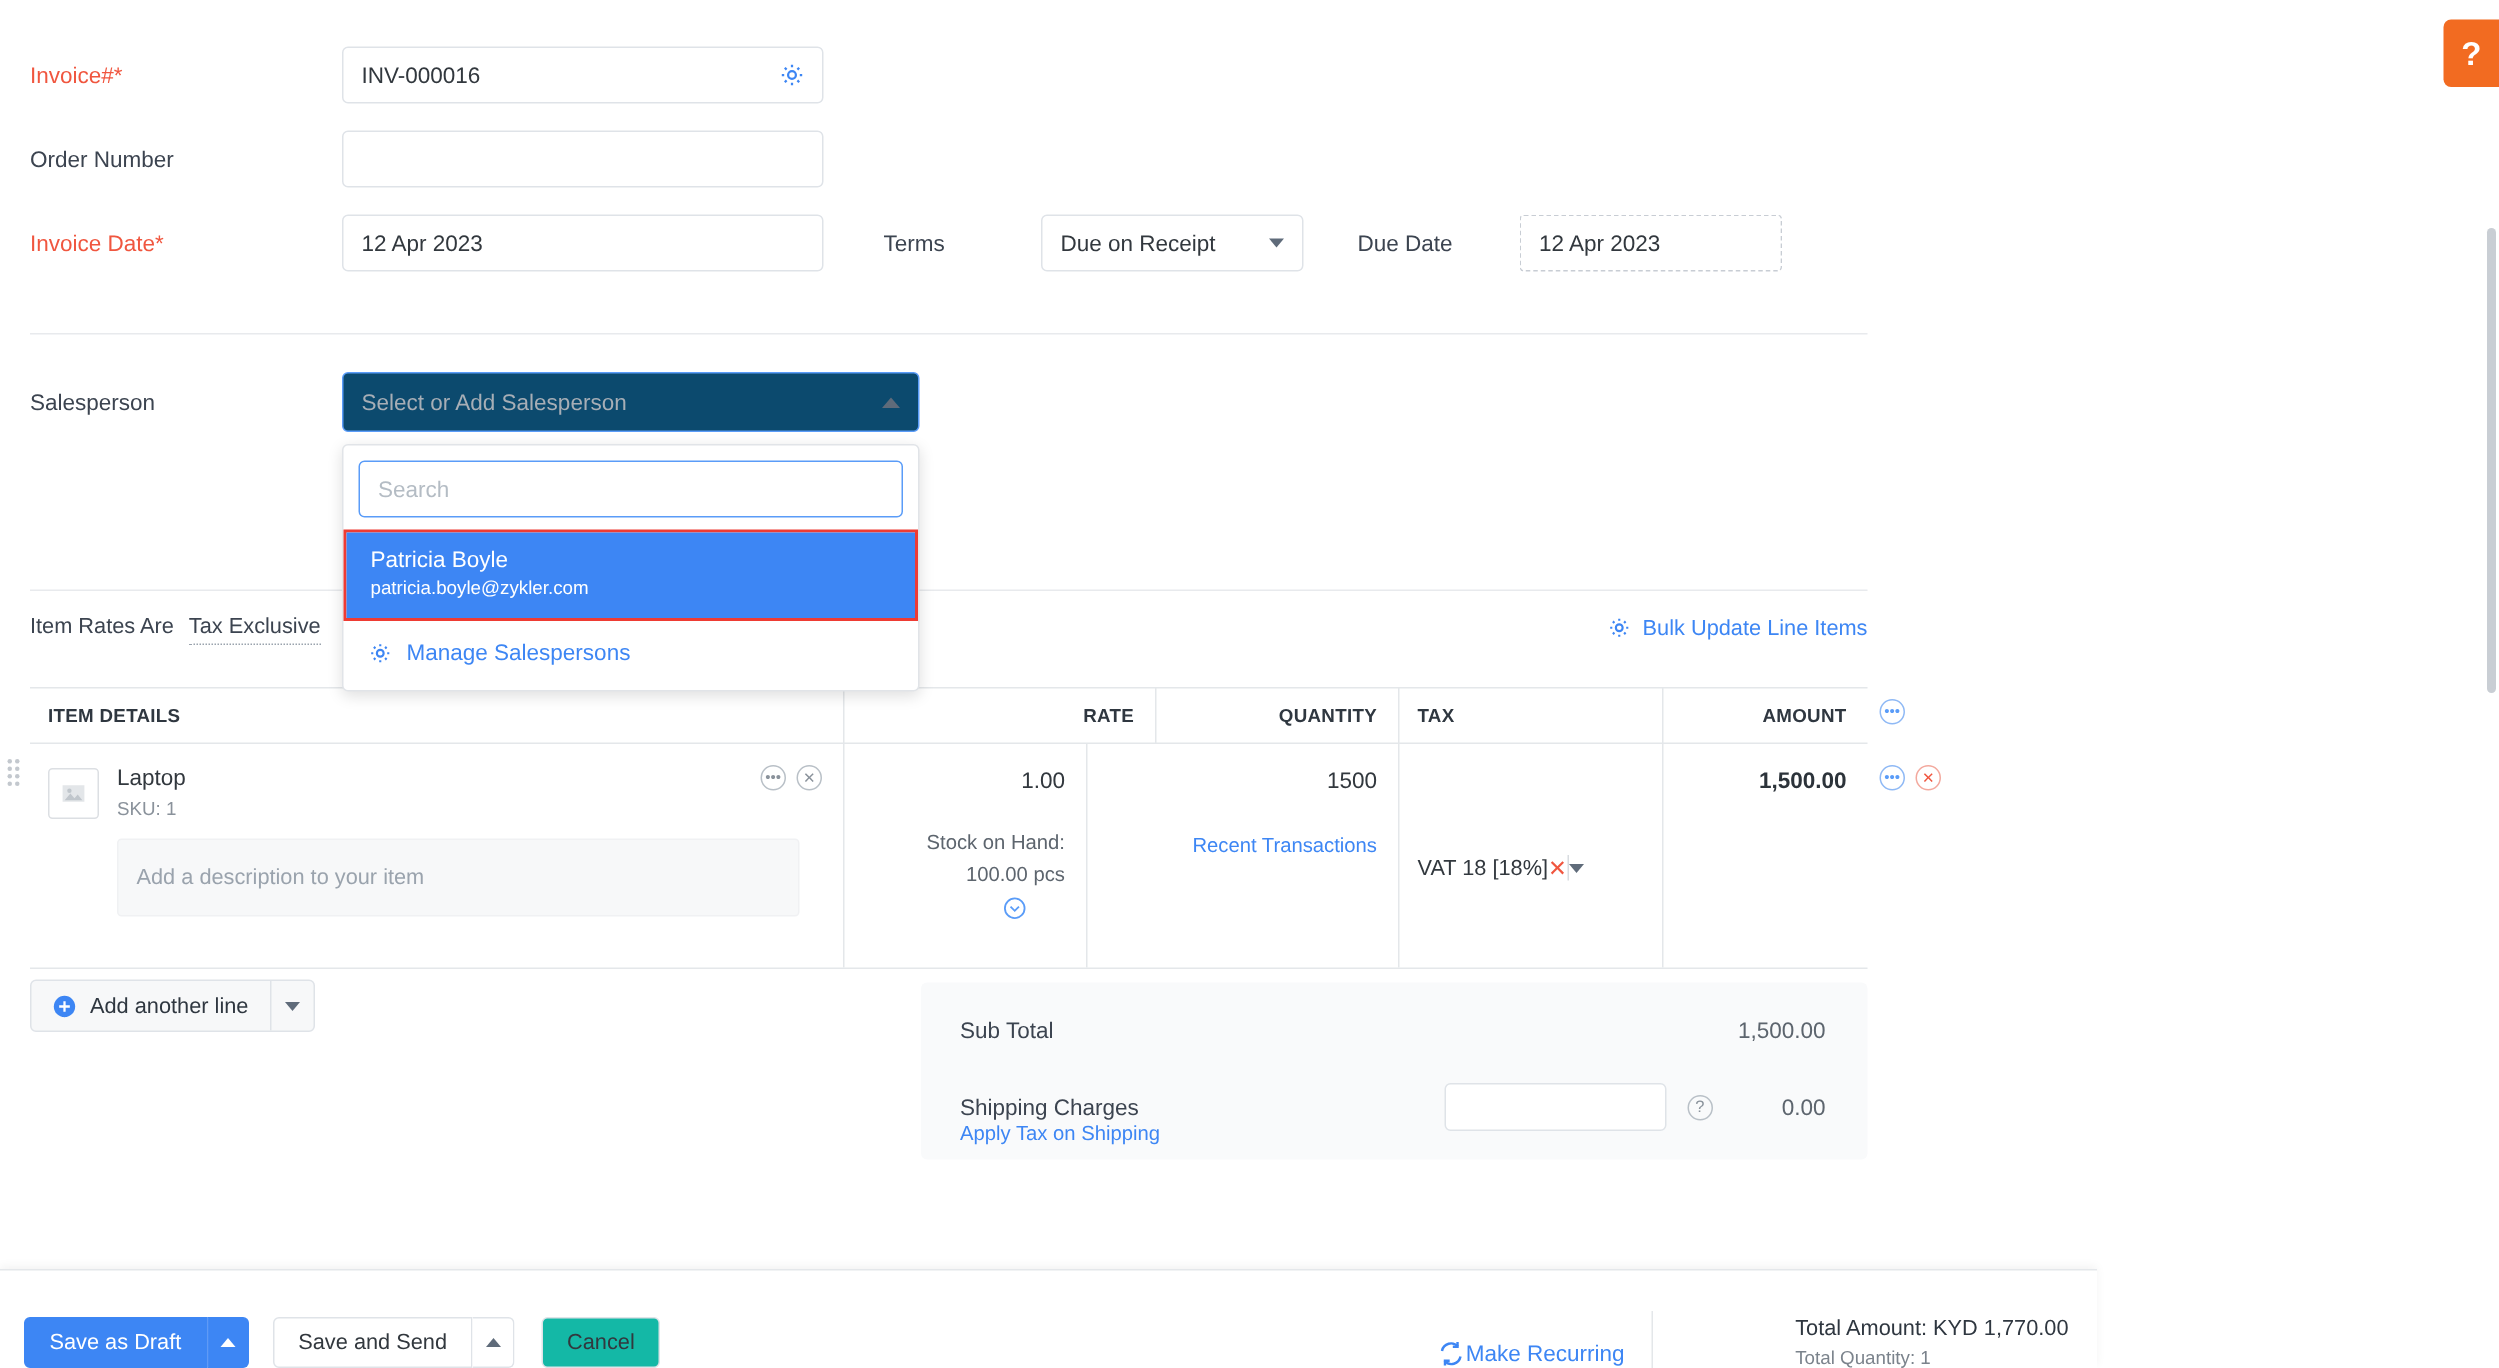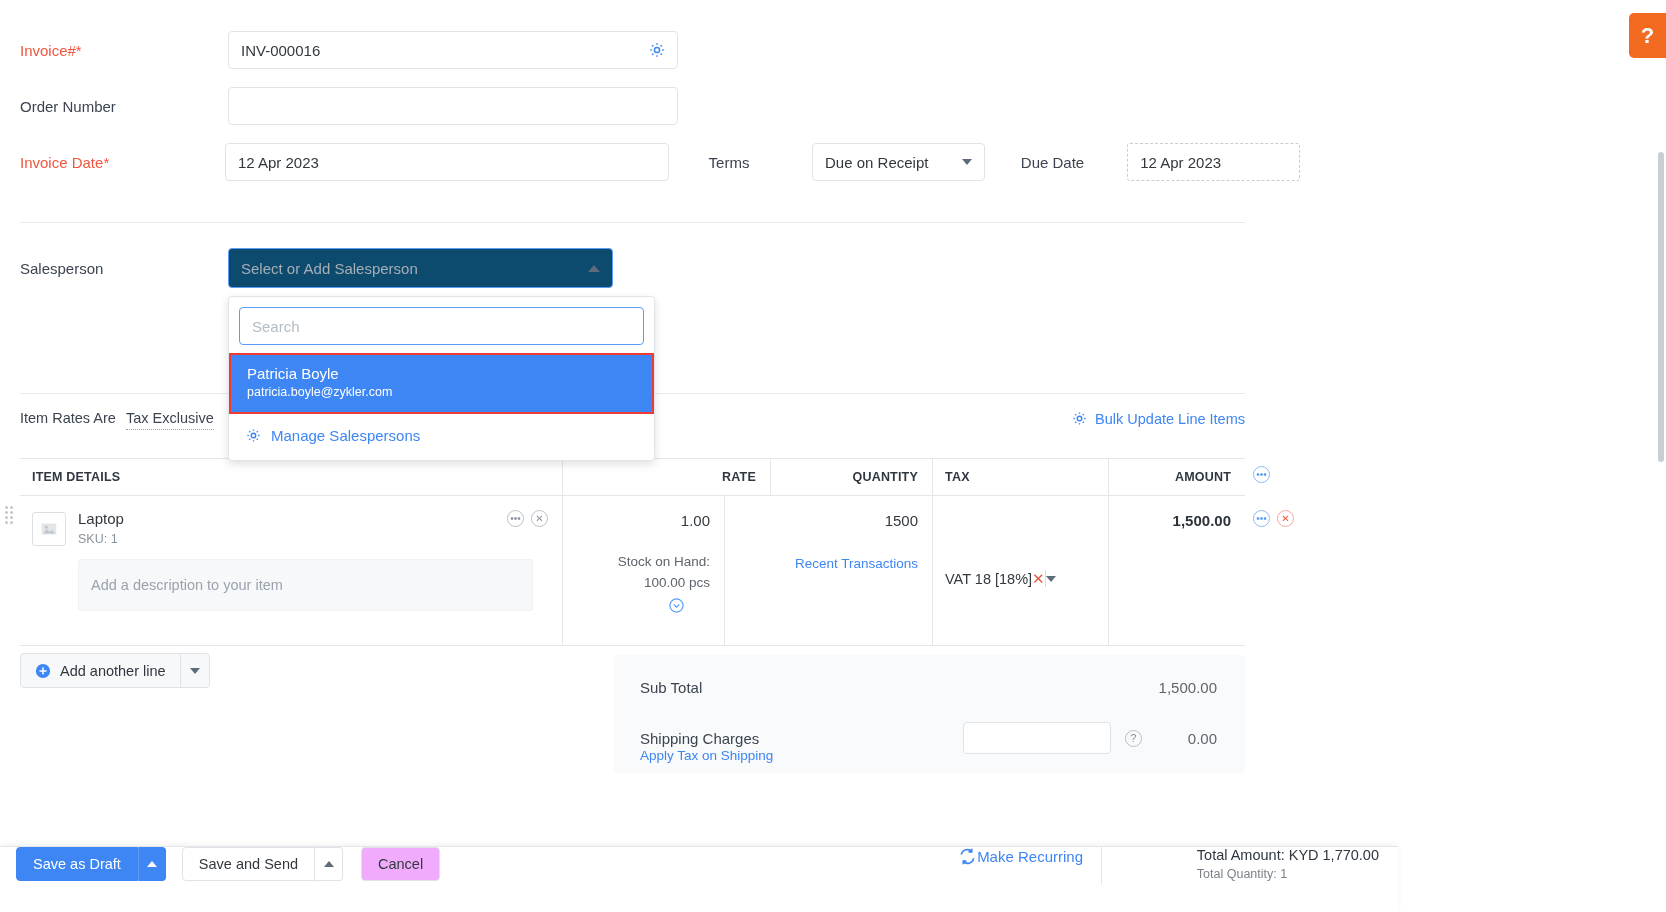--- a/index.html
+++ b/index.html
@@ -16,21 +16,21 @@
 
   
   .form-area { position:absolute; left:0; top:0; width:1300px; }
   .frow { display:flex; align-items:center; height:56px; }
   .flabel {
     width:228px; padding-left:20px;
     font-size:15px; color:#3c4450;
   }
   .flabel.req { color:#f0563f; }
   .finput {
-    width:450px; height:38px;
+    width:321px; height:38px;
     border:1px solid #dfe3e8; border-radius:4px;
     background:#fff;
     display:flex; align-items:center;
     padding:0 12px;
     font-size:15px; color:#32383e;
     position:relative;
   }
   .finput.empty { color:#b4bcc4; }
   .gear-btn {
     position:absolute; right:10px; top:50%; transform:translateY(-50%);
@@ -66,21 +66,21 @@
     background:#0c4a6e;
     display:flex; align-items:center; justify-content:space-between;
     padding:0 12px; font-size:15px; color:#a7aeb6;
     cursor:pointer;
   }
   .caret-up { width:0;height:0;border-left:6px solid transparent;border-right:6px solid transparent;border-bottom:7px solid #5f6b7a; }
   .caret-down-sm { width:0;height:0;border-left:5px solid transparent;border-right:5px solid transparent;border-top:6px solid #5f6b7a; }
 
   .sp-dropdown {
     position:absolute; left:228px; top:296px;
-    width:427px;
+    width:385px;
     background:#fff;
     border:1px solid #e1e4e8;
     border-radius:4px;
     box-shadow:0 3px 10px rgba(0,0,0,.13);
     z-index:40;
     padding-top:10px;
   }
   .sp-search {
     margin:0 10px 8px 10px;
     height:38px;
@@ -183,33 +183,33 @@
   .tot-lbl { font-size:15px; color:#3c4450; flex:1; }
   .tot-val { font-size:15px; color:#5d656e; }
   .ship-input { width:148px; height:32px; border:1px solid #dfe3e8; border-radius:4px; background:#fff; }
   .help-circ { width:17px; height:17px; border-radius:50%; border:1px solid #b9c0c7; color:#8a929b; font-size:11px; display:flex;align-items:center;justify-content:center; margin-left:14px; }
   .apply-tax { font-size:13.5px; color:#3d86f4; margin-top:-14px; cursor:pointer; }
 
   
   .footer {
     position:absolute; left:0; bottom:0; width:1398px; height:66px;
     background:#fff; border-top:1px solid #e4e7ea;
-    display:flex; align-items:flex-start;
+    display:flex; align-items:flex-end;
     box-shadow:0 -2px 6px rgba(0,0,0,.05);
   }
   .btn-group { display:flex; margin-left:16px; }
   .btn {
     height:34px; display:flex; align-items:center; justify-content:center;
     font-size:14.5px; cursor:pointer;
   }
   .btn-primary { background:#3d86f4; color:#fff; padding:0 16px; border-radius:4px 0 0 4px; border:1px solid #3d86f4; }
   .btn-primary-arw { background:#3d86f4; border:1px solid #3d86f4; border-left:1px solid #5f9af6; width:28px; border-radius:0 4px 4px 0; }
   .btn-sec { background:#fff; color:#32383e; padding:0 16px; border:1px solid #dfe3e8; border-radius:4px 0 0 4px; }
   .btn-sec-arw { background:#fff; border:1px solid #dfe3e8; border-left:none; width:28px; border-radius:0 4px 4px 0; }
-  .btn-plain { background:#f0abfc; color:#32383e; padding:0 16px; border:1px solid #dfe3e8; border-radius:4px; margin-left:18px; }
+  .btn-plain { background:#14b8a6; color:#32383e; padding:0 16px; border:1px solid #dfe3e8; border-radius:4px; margin-left:18px; }
   .caret-up-w { width:0;height:0;border-left:5px solid transparent;border-right:5px solid transparent;border-bottom:6px solid #fff; }
   .caret-up-d { width:0;height:0;border-left:5px solid transparent;border-right:5px solid transparent;border-bottom:6px solid #5f6b7a; }
 
   .make-rec { position:absolute; right:315px; display:flex; align-items:center; color:#3d86f4; font-size:15px; cursor:pointer; }
   .foot-sep { position:absolute; right:296px; width:1px; height:38px; background:#e4e7ea; }
   .foot-tot { position:absolute; right:19px; text-align:left; }
   .foot-tot .a { font-size:14.5px; color:#2f3740; }
   .foot-tot .q { font-size:12.5px; color:#7b838c; margin-top:4px; }
 
   

